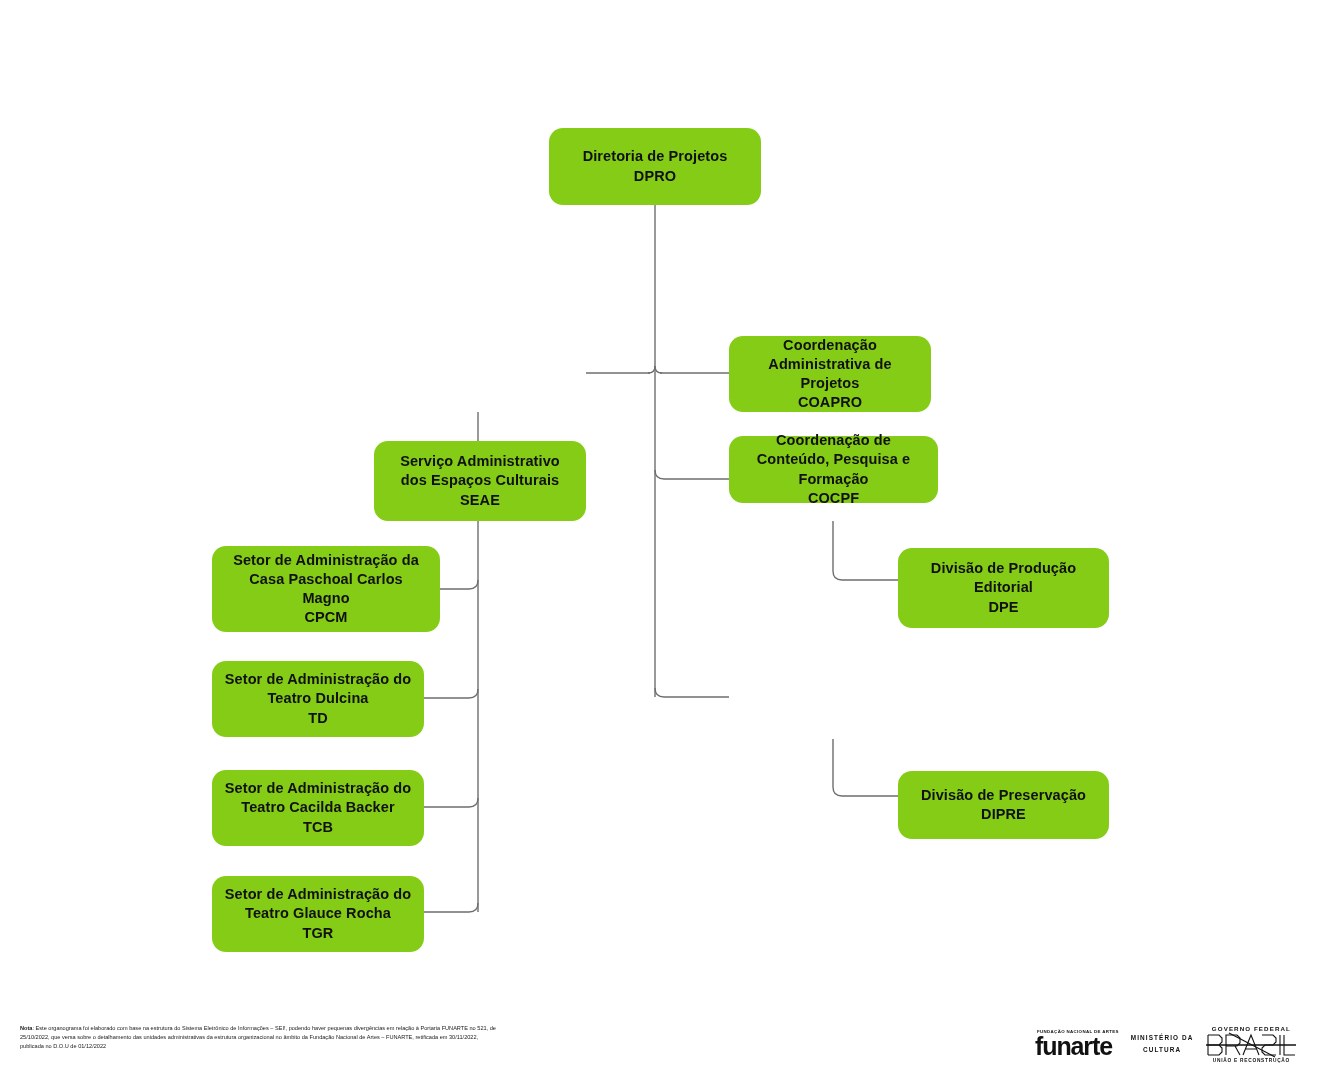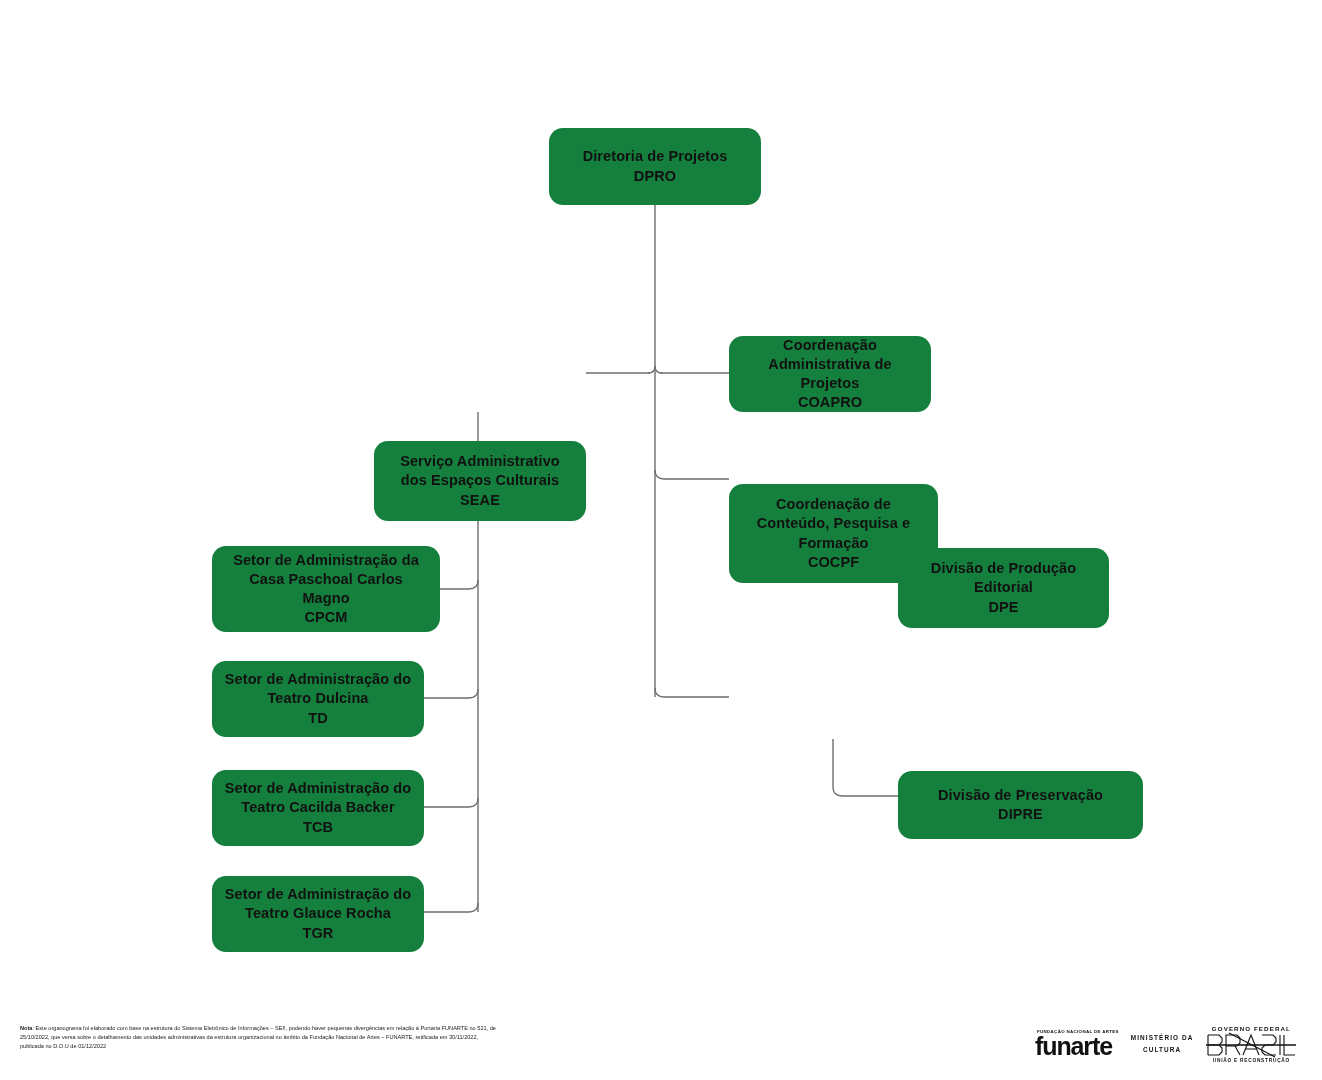--- a/index.html
+++ b/index.html
@@ -23,21 +23,21 @@
     position: absolute;
     left: 0;
     top: 0;
     width: 1322px;
     height: 1080px;
     pointer-events: none;
   }
   .node {
     position: absolute;
     box-sizing: border-box;
-    background: #15803d;
+    background: #84cc16;
     border-radius: 14px;
     display: flex;
     align-items: center;
     text-align: center;
     font-weight: bold;
     font-size: 14.5px;
     line-height: 1.32;
     letter-spacing: 0.1px;
     color: #111111;
     padding: 4px 8px;
@@ -168,35 +168,35 @@
 Administrativa de Projetos
 COAPRO</span>
   </div>
 
   <div class="node" style="left:374px; top:441px; width:212px; height:80px;">
     <span class="lines">Serviço Administrativo
 dos Espaços Culturais
 SEAE</span>
   </div>
 
-  <div class="node" style="left:729px; top:436px; width:209px; height:99px;margin-top:48px;">
+  <div class="node" style="left:729px; top:436px; width:209px; height:67px;">
     <span class="lines">Coordenação de
 Conteúdo, Pesquisa e
 Formação
 COCPF</span>
   </div>
 
   <div class="node" style="left:898px; top:548px; width:211px; height:80px;">
     <span class="lines">Divisão de Produção
 Editorial
 DPE</span>
   </div>
 
 
-  <div class="node" style="left:898px; top:771px; width:245px; height:68px;">
+  <div class="node" style="left:898px; top:771px; width:211px; height:68px;">
     <span class="lines">Divisão de Preservação
 DIPRE</span>
   </div>
 
   <div class="node" style="left:212px; top:546px; width:228px; height:86px;">
     <span class="lines">Setor de Administração da
 Casa Paschoal Carlos
 Magno
 CPCM</span>
   </div>

